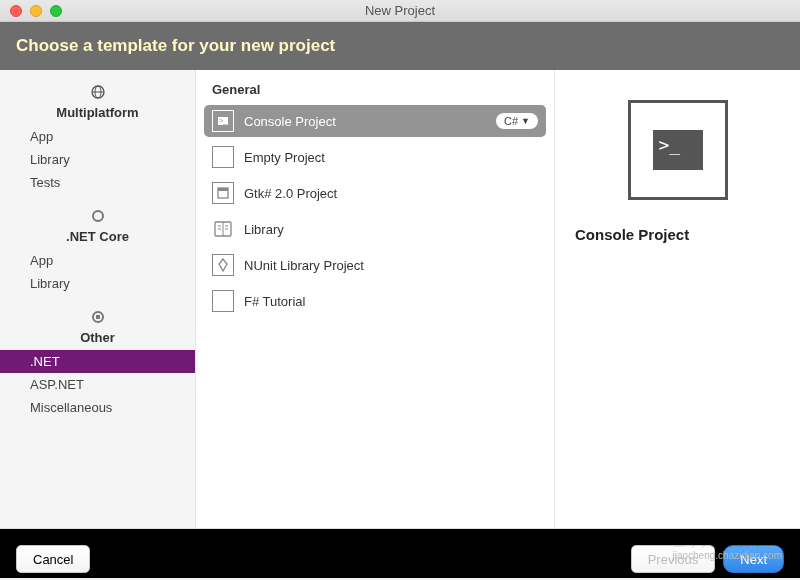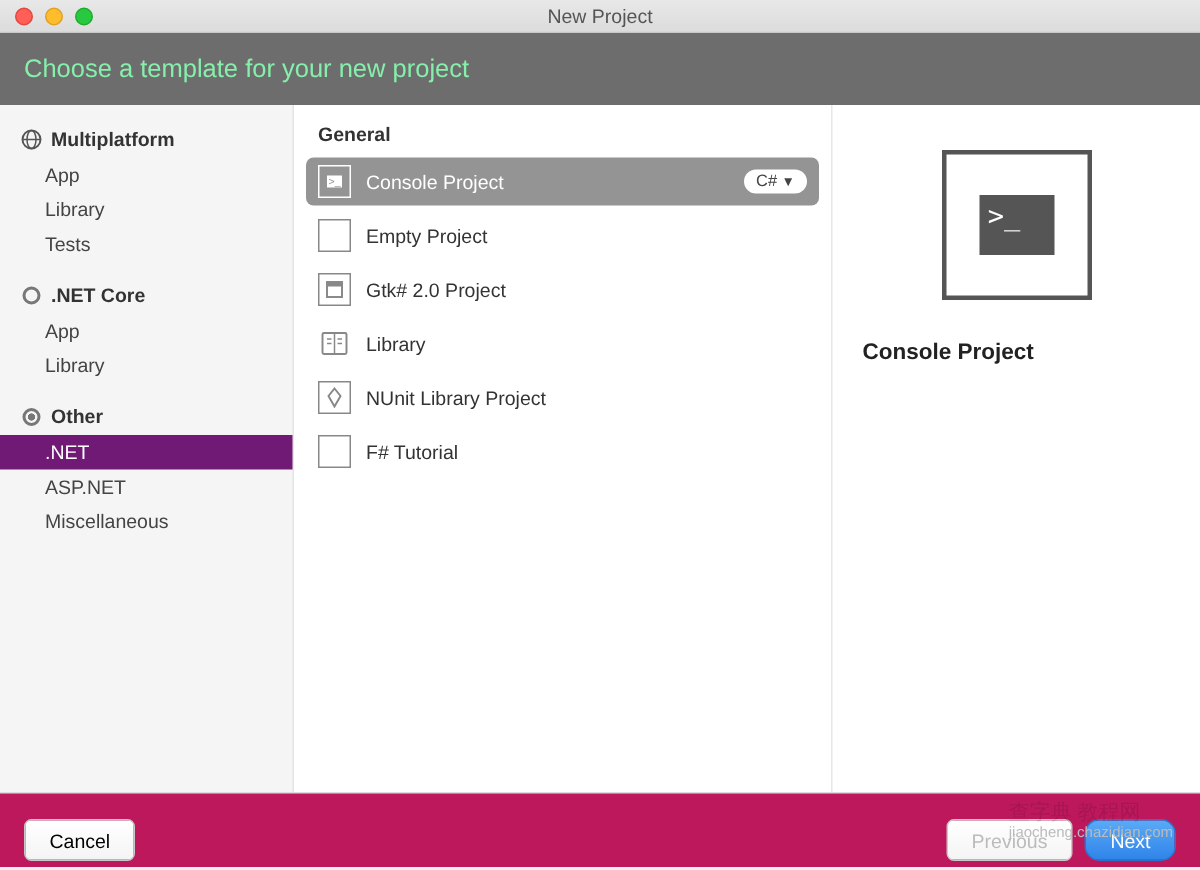--- a/index.html
+++ b/index.html
@@ -6,26 +6,26 @@
 body { width: 800px; height: 580px; background: #f0f0f0; overflow: hidden; position: relative; }
 
 .titlebar { height: 22px; background: linear-gradient(#e8e8e8,#dcdcdc); border-bottom: 1px solid #c8c8c8; display: flex; align-items: center; position: relative; }
 .window-controls { display: flex; gap: 8px; padding-left: 10px; }
 .win-btn { width: 12px; height: 12px; border-radius: 50%; }
 .win-close { background: #ff5f57; border: 1px solid #e1483f; }
 .win-min { background: #ffbd2e; border: 1px solid #dfa123; }
 .win-max { background: #28c940; border: 1px solid #1dad2a; }
 .title-text { position: absolute; left: 0; right: 0; text-align: center; font-size: 13px; color: #555; }
 
-.header-bar { background: #6d6d6d; color: #86efac; font-size: 17px; padding: 14px 16px; }
+.header-bar { background: #6d6d6d; color: #fef9c3; font-size: 17px; padding: 14px 16px; font-weight: bold; }
 
 .main { display: flex; height: 458px; background: #fff; }
 
 .sidebar { width: 196px; background: #f5f5f5; border-right: 1px solid #e4e4e4; padding-top: 10px; font-size: 13px; color: #444; }
-.cat-header { display: flex; align-items: center; gap: 6px; padding: 5px 14px; font-weight: 600; color: #333; }
+.cat-header { display: flex; align-items: center; gap: 6px; padding: 5px 14px; font-weight: 600; color: #333; flex-direction: column; }
 .cat-item { padding: 4px 14px 4px 30px; cursor: pointer; }
 .cat-item.sel { background: #701a75; color: #fff; }
 .cat-icon { width: 14px; height: 14px; display: inline-flex; align-items: center; justify-content: center; color: #555; }
 .radio-off { width: 12px; height: 12px; border: 2px solid #777; border-radius: 50%; display: inline-block; }
 .radio-on { width: 12px; height: 12px; border: 2px solid #777; border-radius: 50%; display: inline-block; background: radial-gradient(#777 0 40%, transparent 45%); }
 
 .center { flex: 1; padding: 10px 8px 0 8px; border-right: 1px solid #e8e8e8; }
 .group-label { font-size: 13px; font-weight: 600; color: #333; padding: 2px 8px 8px; }
 .tpl-item { display: flex; align-items: center; gap: 10px; padding: 5px 8px; border-radius: 4px; font-size: 13px; color: #333; cursor: pointer; margin-bottom: 4px; }
 .tpl-item.sel { background: #949494; color: #fff; border-radius: 5px; }
@@ -35,21 +35,21 @@
 .lang-pill { background: #fff; color: #444; border-radius: 12px; padding: 2px 8px; font-size: 11px; display: inline-flex; align-items: center; gap: 3px; }
 .chev { font-size: 9px; }
 
 .right-panel { width: 245px; padding: 20px; text-align: left; }
 .preview { display: flex; justify-content: center; padding: 10px 0 26px; }
 .preview-outer { width: 100px; height: 100px; border: 3px solid #555; display: flex; align-items: center; justify-content: center; }
 .preview-inner { width: 50px; height: 40px; background: #555; color: #fff; font-size: 18px; padding: 4px 6px; font-family: monospace; }
 .preview-title { font-size: 15px; font-weight: 600; color: #222; margin-bottom: 6px; }
 .preview-desc { font-size: 12px; color: #555; line-height: 1.4; }
 
-.footer { height: 50px; border-top: 1px solid #ddd; background: #be185d; display: flex; align-items: flex-end; padding: 4px 16px; }
+.footer { height: 50px; border-top: 1px solid #ddd; background: #000000; display: flex; align-items: flex-start; padding: 16px 16px; }
 .btn { height: 28px; padding: 0 16px; border-radius: 5px; border: 1px solid #c8c8c8; background: linear-gradient(#fff,#f4f4f4); font-size: 13px; cursor: pointer; }
 .btn.primary { background: linear-gradient(#5aaaf7,#2f84e8); border-color: #2a74cf; color: #fff; border-radius: 10px; }
 .btn.disabled { color: #bbb; }
 .spacer { flex: 1; }
 
 .watermark { position: absolute; bottom: 18px; right: 18px; font-size: 10px; color: #bbb; line-height: 1.2; pointer-events: none; }
 .wm-cn { font-size: 14px; color: rgba(0,0,0,0.12); }
 
 svg { display: block; }
 </style>

